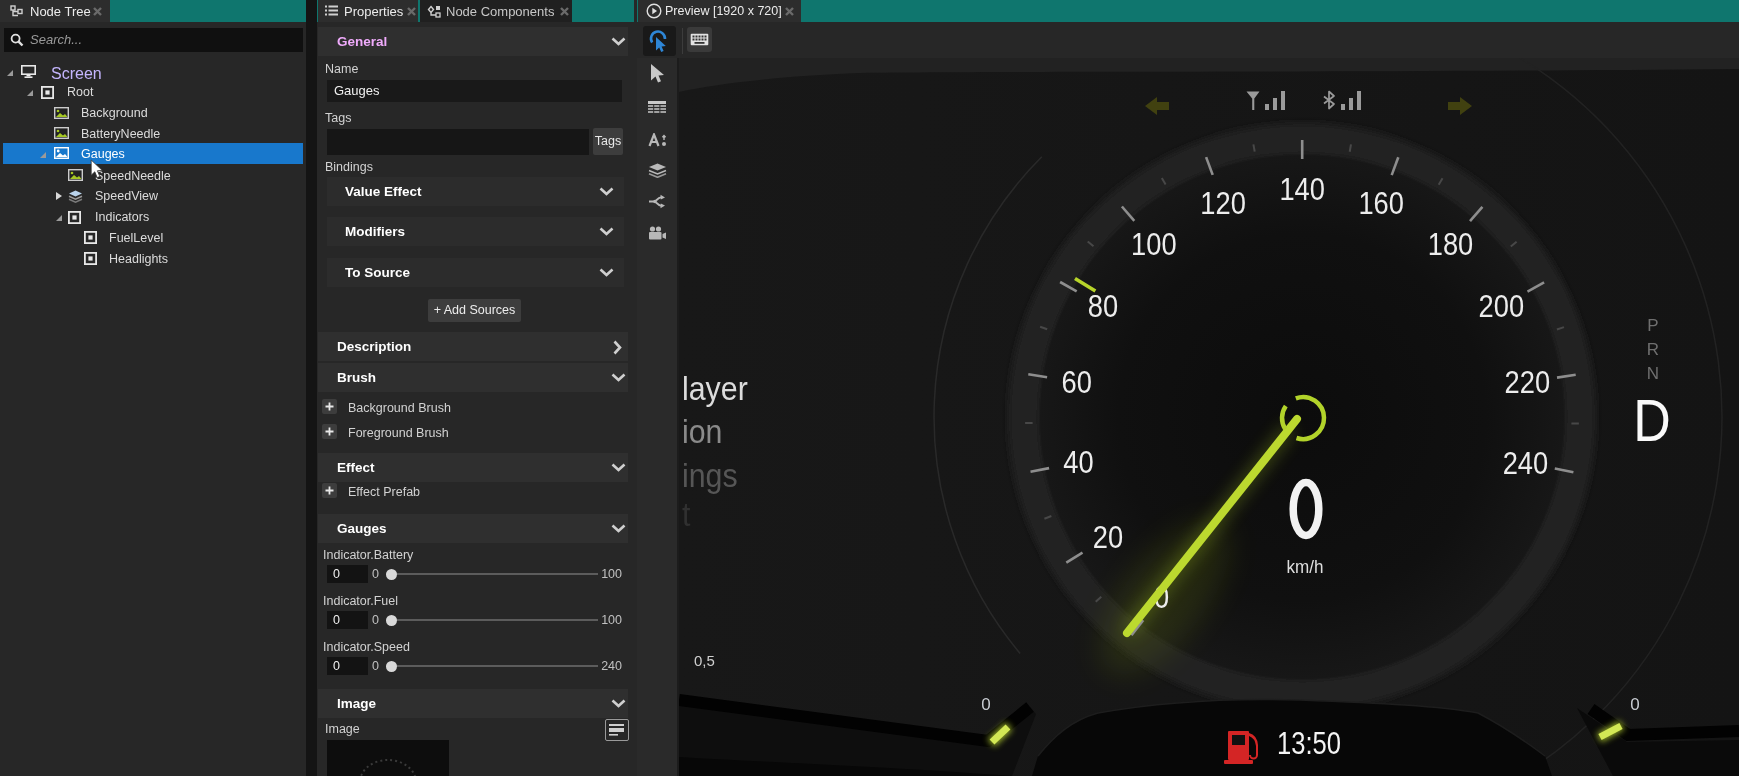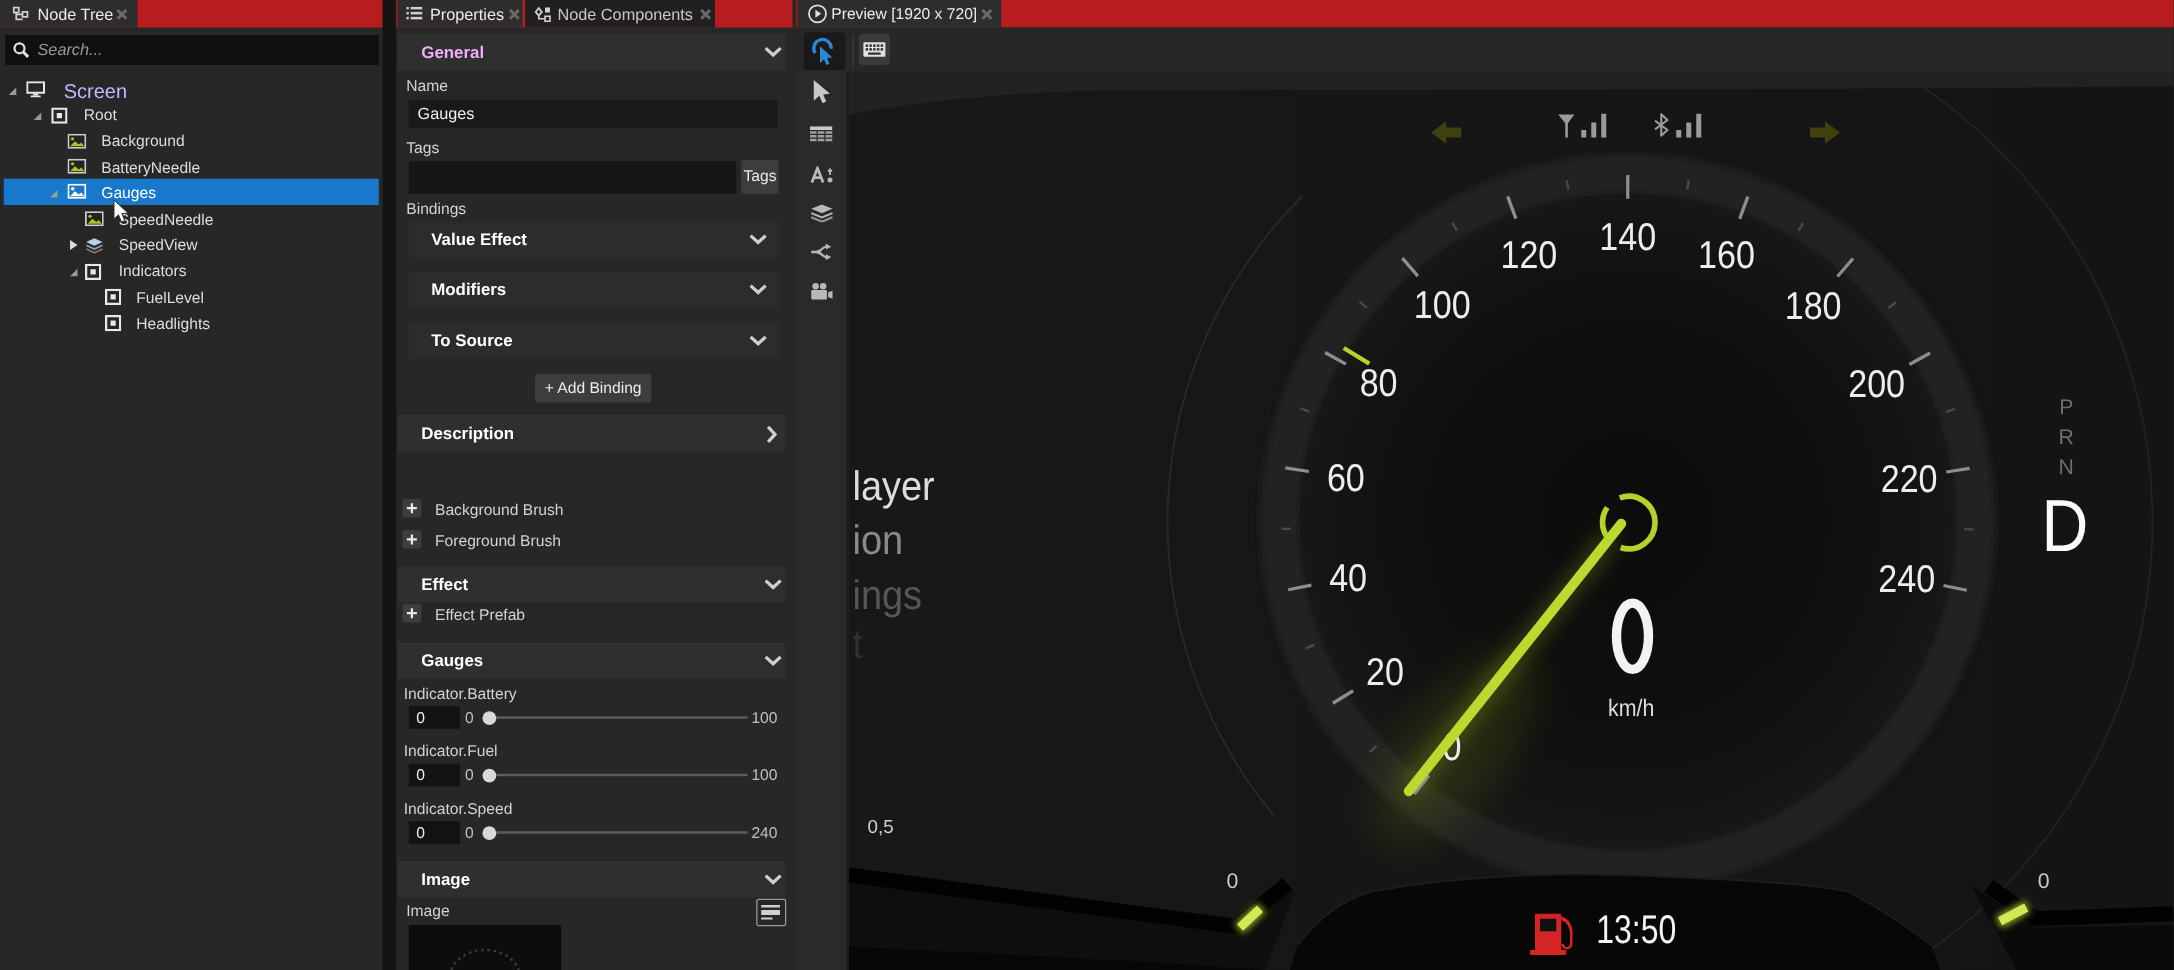--- a/index.html
+++ b/index.html
@@ -1,15 +1,15 @@
 <!DOCTYPE html>
 <html><head><meta charset="utf-8"><style>
 * { margin:0; padding:0; }
 body { width:1739px; height:776px; background:#141414; font-family:"Liberation Sans",sans-serif; position:relative; overflow:hidden; }
-.tabbar { position:absolute; top:0; height:22px; background:#b91c1c; }
+.tabbar { position:absolute; top:0; height:22px; background:#0f766e; }
 </style></head><body>
 
 <div style="position:absolute;left:0;top:0;width:306px;height:776px;background:#272727">
   <div class="tabbar" style="left:0;width:306px">
     <div style="position:absolute;left:0;top:0;width:110px;height:22px;background:#2d2d2d"></div>
     <div style="position:absolute;left:10px;top:4.5px;line-height:0"><svg width="13" height="13" viewBox="0 0 13 13">
           <g fill="none" stroke="#d0d0d0" stroke-width="1.4">
             <rect x="1" y="1" width="4" height="4"></rect>
             <rect x="8" y="4.5" width="4" height="4"></rect>
             <path d="M3 5 L3 10.5 L8 10.5 M3 6.5 L8 6.5"></path>
@@ -150,25 +150,31 @@
         <svg style="position:absolute;left:272px;top:10px" width="15" height="9" viewBox="0 0 15 9">
           <path d="M1.5 1.5 L7.5 7 L13.5 1.5" fill="none" stroke="#cfcfcf" stroke-width="2.6"></path>
         </svg>
       </div>
 <div style="position:absolute;left:10px;top:217px;width:297px;height:29px;background:#2c2c2c">
       <div style="position:absolute;left:18px;top:7px;font-size:13.5px;font-weight:bold;color:#fff">Modifiers</div>
         <svg style="position:absolute;left:272px;top:10px" width="15" height="9" viewBox="0 0 15 9">
           <path d="M1.5 1.5 L7.5 7 L13.5 1.5" fill="none" stroke="#cfcfcf" stroke-width="2.6"></path>
         </svg>
       </div>
-<div style="position:absolute;left:111px;top:299px;width:93px;height:23px;background:#3d3d3d;border-radius:2px;color:#ececec;font-size:12.5px;text-align:center;padding-top:4px;box-sizing:border-box">+ Add Binding</div>
+<div style="position:absolute;left:111px;top:299px;width:93px;height:23px;background:#3d3d3d;border-radius:2px;color:#ececec;font-size:12.5px;text-align:center;padding-top:4px;box-sizing:border-box">+ Add Sources</div>
 <div style="position:absolute;left:1px;top:332px;width:310px;height:29px;background:#2f2f2f">
       <div style="position:absolute;left:19px;top:7px;font-size:13.5px;font-weight:bold;color:#fff">Description</div>
         <svg style="position:absolute;left:295px;top:8px" width="9" height="15" viewBox="0 0 9 15">
           <path d="M1.5 1.5 L7 7.5 L1.5 13.5" fill="none" stroke="#cfcfcf" stroke-width="2.6"></path>
+        </svg>
+      </div>
+<div style="position:absolute;left:1px;top:363px;width:310px;height:29px;background:#2f2f2f">
+      <div style="position:absolute;left:19px;top:7px;font-size:13.5px;font-weight:bold;color:#fff">Brush</div>
+        <svg style="position:absolute;left:293px;top:10px" width="15" height="9" viewBox="0 0 15 9">
+          <path d="M1.5 1.5 L7.5 7 L13.5 1.5" fill="none" stroke="#cfcfcf" stroke-width="2.6"></path>
         </svg>
       </div>
 <div style="position:absolute;left:5px;top:399px;width:15px;height:15px;background:#3d3d3d;border-radius:2px;line-height:0">
     <svg width="15" height="15" viewBox="0 0 15 15">
           <path d="M7.5 3.5 L7.5 11.5 M3.5 7.5 L11.5 7.5" stroke="#e8e8e8" stroke-width="1.8"></path>
         </svg></div>
 <div style="position:absolute;left:31px;top:401px;font-size:12.5px;color:#d2d2d2">Background Brush</div>
 <div style="position:absolute;left:5px;top:424px;width:15px;height:15px;background:#3d3d3d;border-radius:2px;line-height:0">
     <svg width="15" height="15" viewBox="0 0 15 15">
           <path d="M7.5 3.5 L7.5 11.5 M3.5 7.5 L11.5 7.5" stroke="#e8e8e8" stroke-width="1.8"></path>

